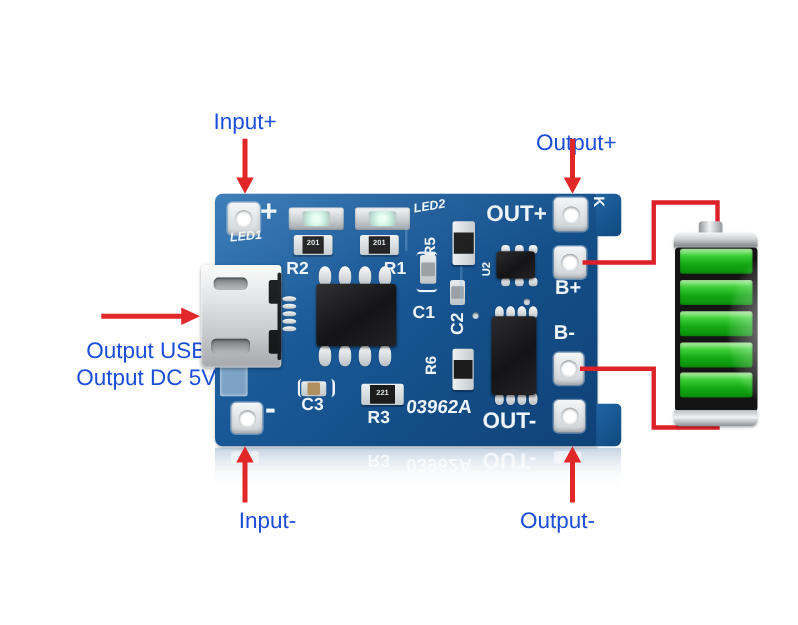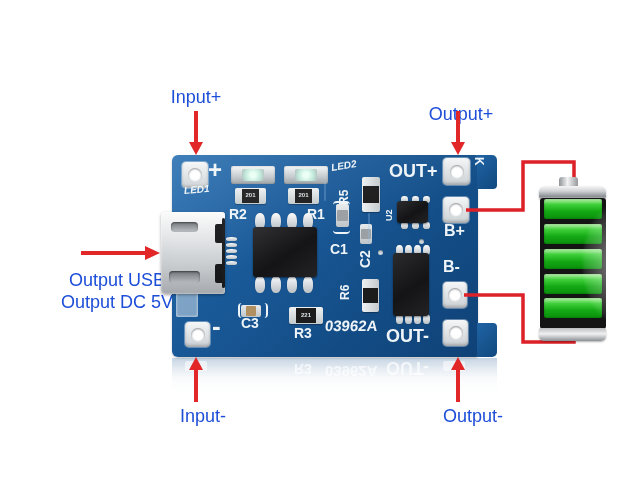--- a/index.html
+++ b/index.html
@@ -271,18 +271,18 @@
       <polygon points="451,370 465,370 458,357" fill="#e12727"></polygon>
     </g>
     <g>
       <line x1="81" y1="253" x2="146" y2="253" stroke="#e12727" stroke-width="4"></line>
       <polygon points="145,246 145,260 160,253" fill="#e12727"></polygon>
     </g>
   </svg>
 
   <div class="ann" style="left:150px;top:87px;width:92px">Input+</div>
   <div class="ann" style="left:414px;top:104px;width:94px">Output+</div>
-  <div class="ann" style="left:157px;top:406px;width:92px">Input-</div>
-  <div class="ann" style="left:425px;top:406px;width:96px">Output-</div>
+  <div class="ann" style="left:168px;top:406px;width:92px">Input-</div>
+  <div class="ann" style="left:398px;top:406px;width:96px">Output-</div>
   <div class="ann" style="left:57px;top:270px;width:120px">Output USB</div>
   <div class="ann" style="left:57px;top:292px;width:120px">Output DC 5V</div>
 
 </div>
 
 </body></html>

